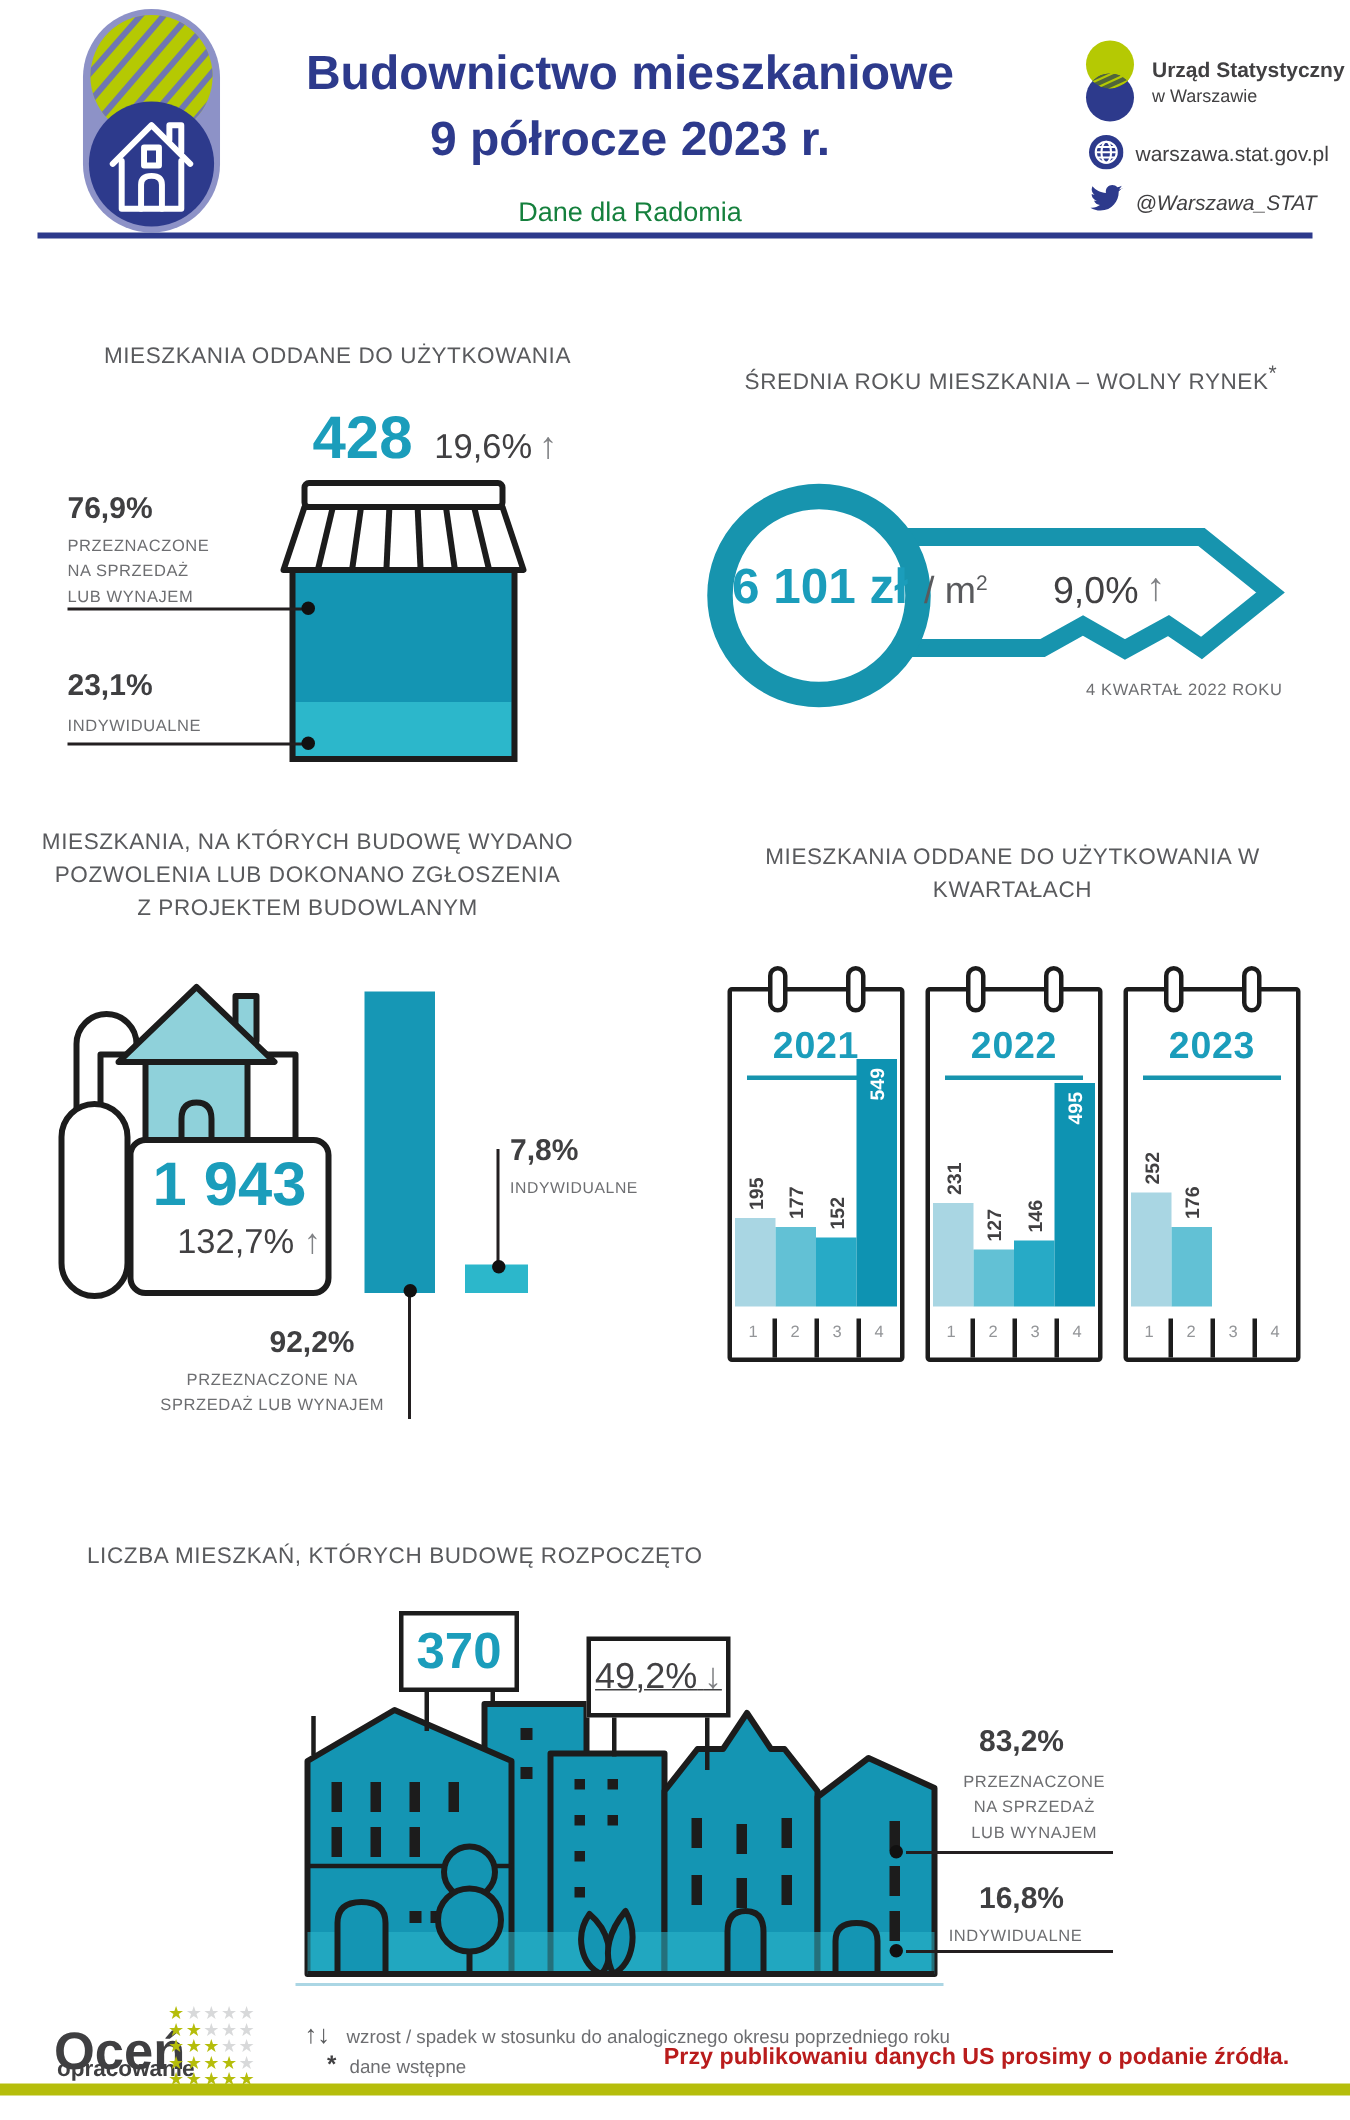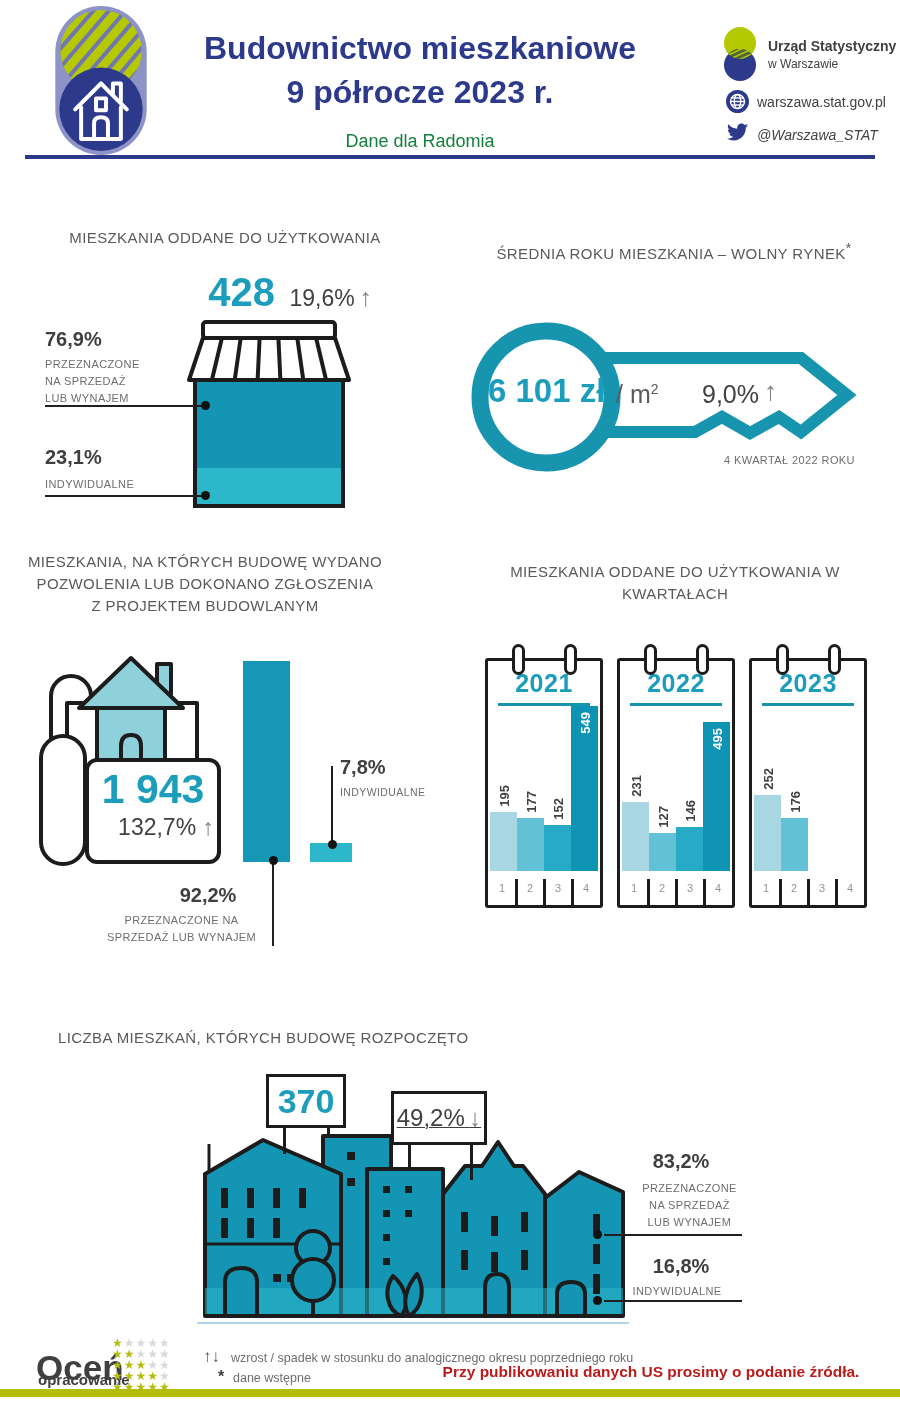--- a/index.html
+++ b/index.html
@@ -36,21 +36,21 @@
   .leader-v { position:absolute; width:2px; background:#231f20; }
   .dot { position:absolute; width:9px; height:9px; background:#111; border-radius:50%; }
 
   .bar { position:absolute; }
 
   
   .qcard { position:absolute; width:118px; height:250px; background:#fff;
            border:3px solid #1c1c1c; border-radius:3px; }
   .qring { position:absolute; top:-17px; width:13px; height:31px; background:#fff;
            border:3.5px solid #1c1c1c; border-radius:8px; }
-  .qyear { margin-top:8px; text-align:center; font-size:25px; font-weight:bold;
+  .qyear { margin-top:22px; text-align:center; font-size:25px; font-weight:bold;
            color:#1b9dbb; letter-spacing:.5px; }
   .qyear-line { width:92px; height:2.5px; background:#1794ae; margin:5px auto 0; }
   .qbars { position:absolute; left:2px; right:2px; bottom:34px; height:168px;
            display:flex; align-items:flex-end; }
   .qcol { position:relative; flex:1; height:100%; }
   .qbar { position:absolute; bottom:0; left:0; right:0; }
   .qlab { position:absolute; left:50%; transform:translateX(-50%) rotate(180deg);
           writing-mode:vertical-rl; font-size:13px; font-weight:bold; color:#414042;
           white-space:nowrap; }
   .qlab.inside { top:6px; color:#fff; }

